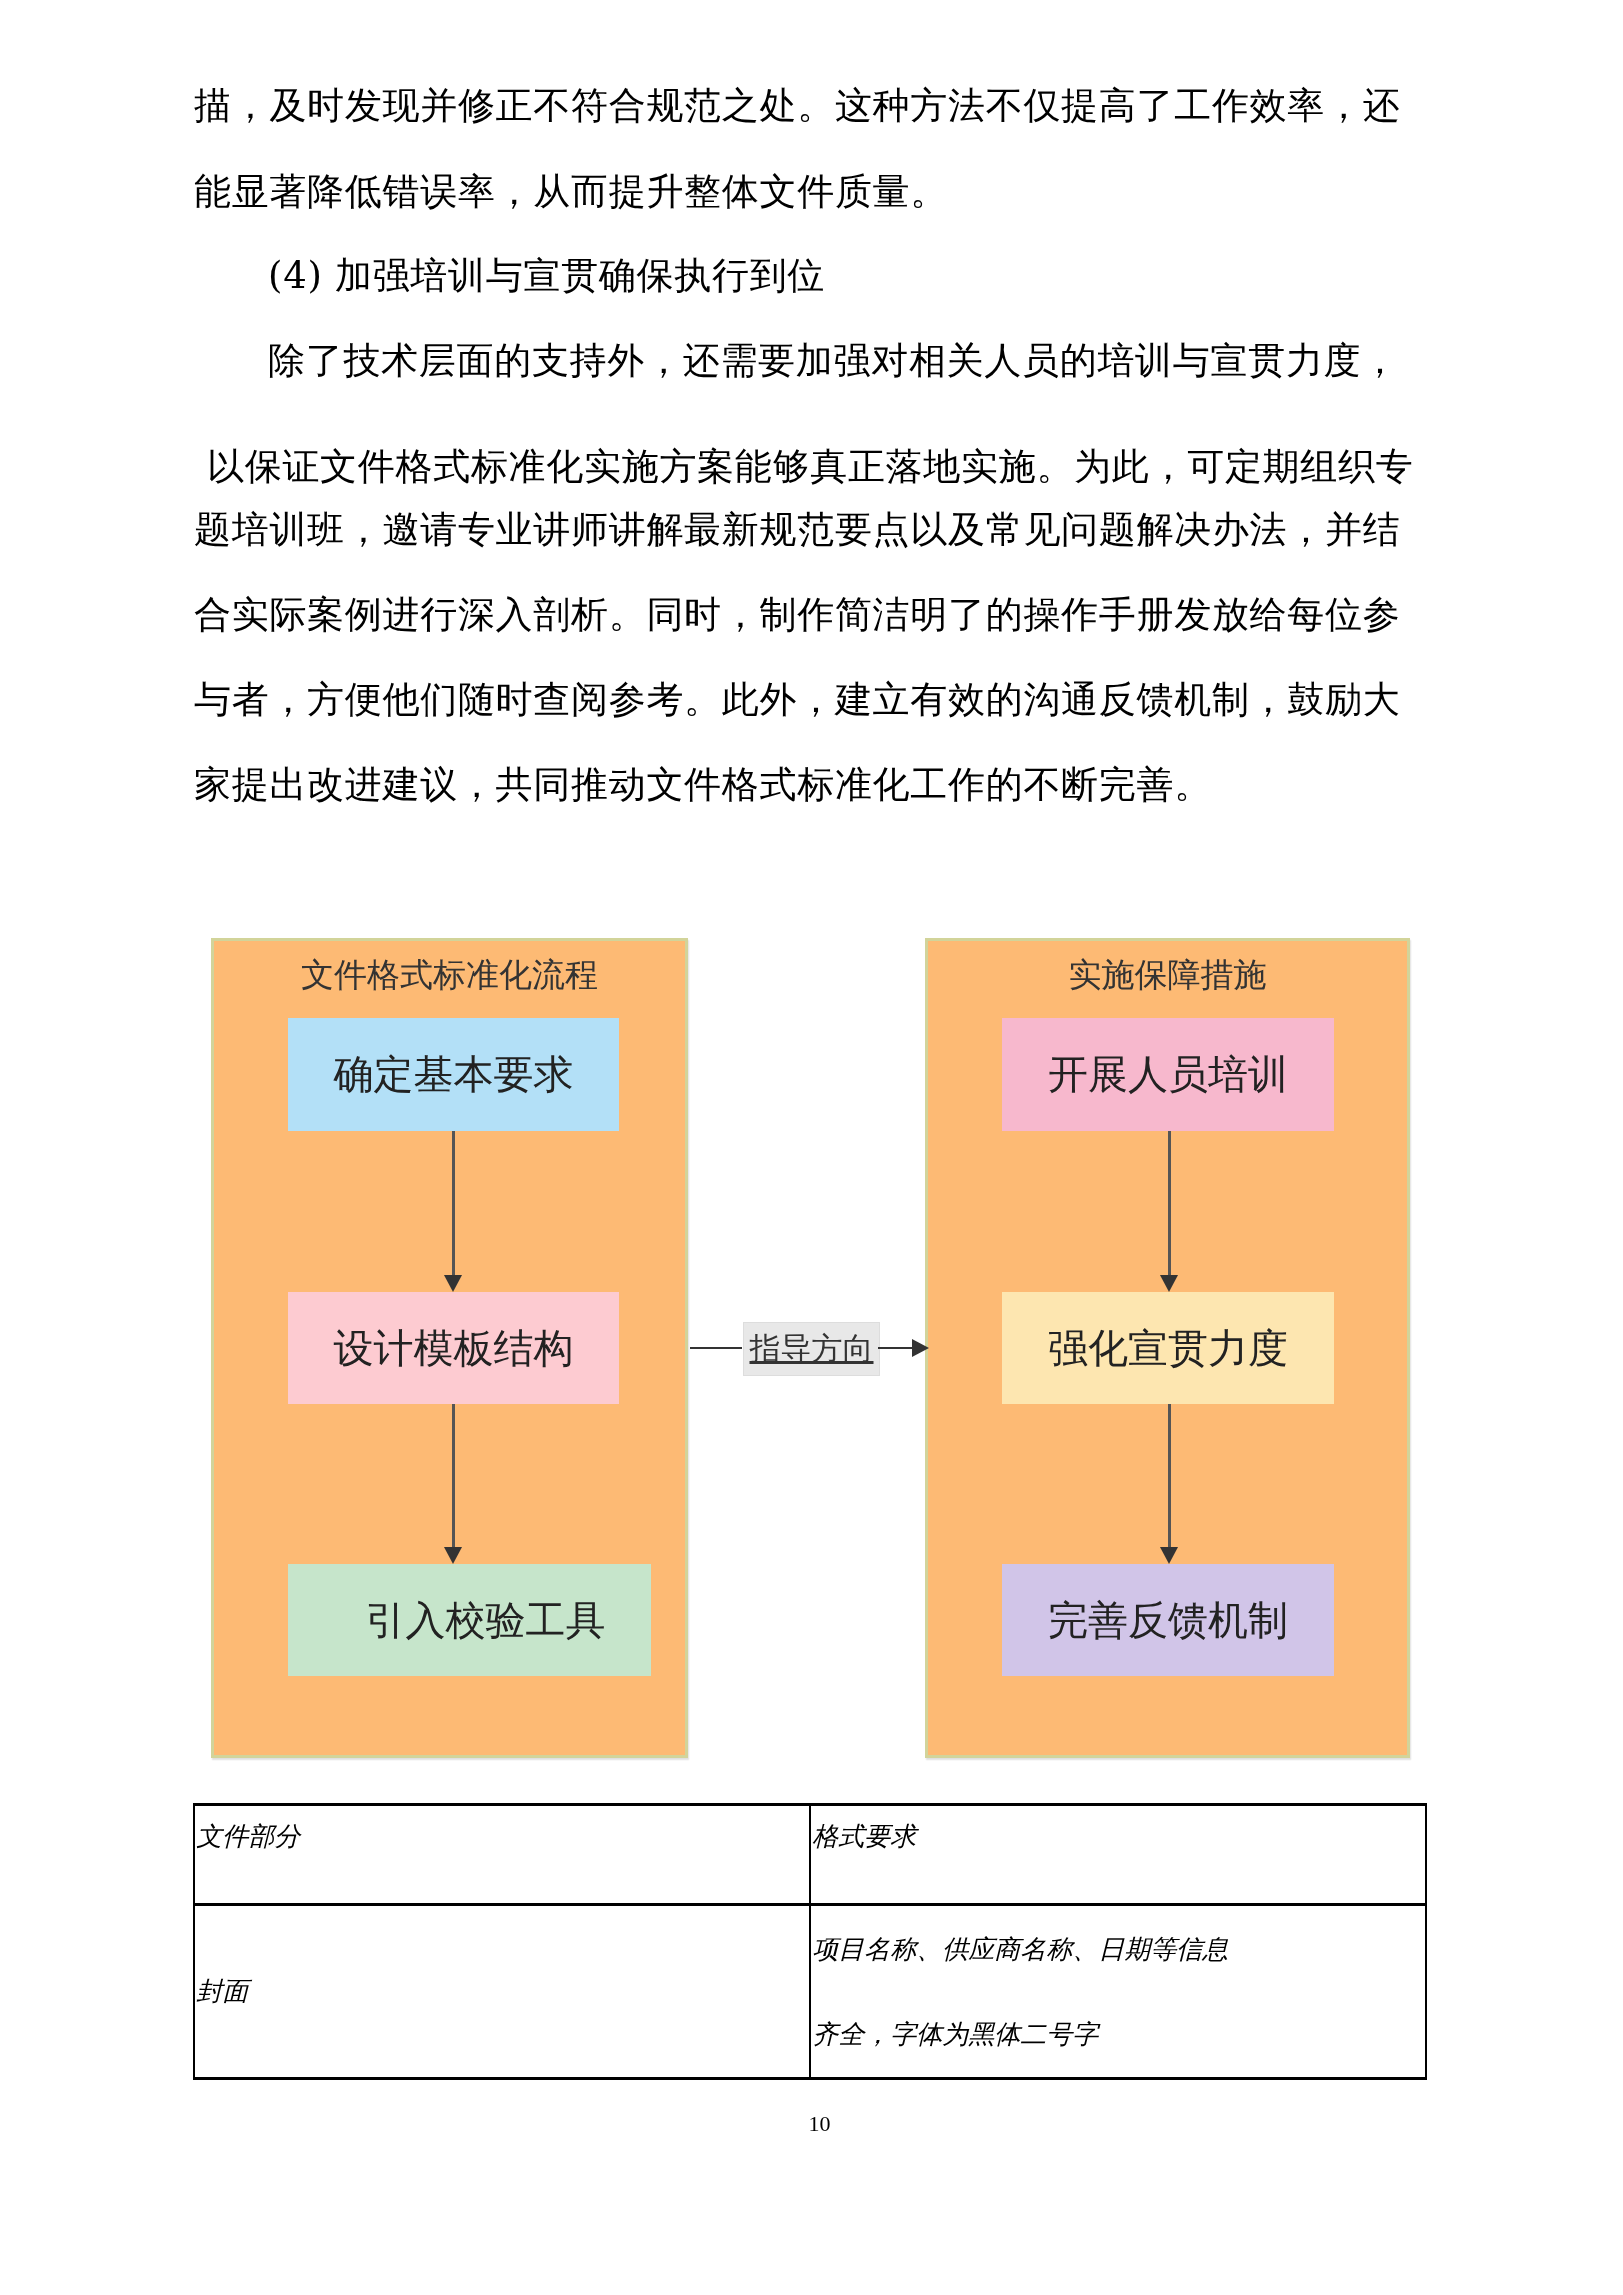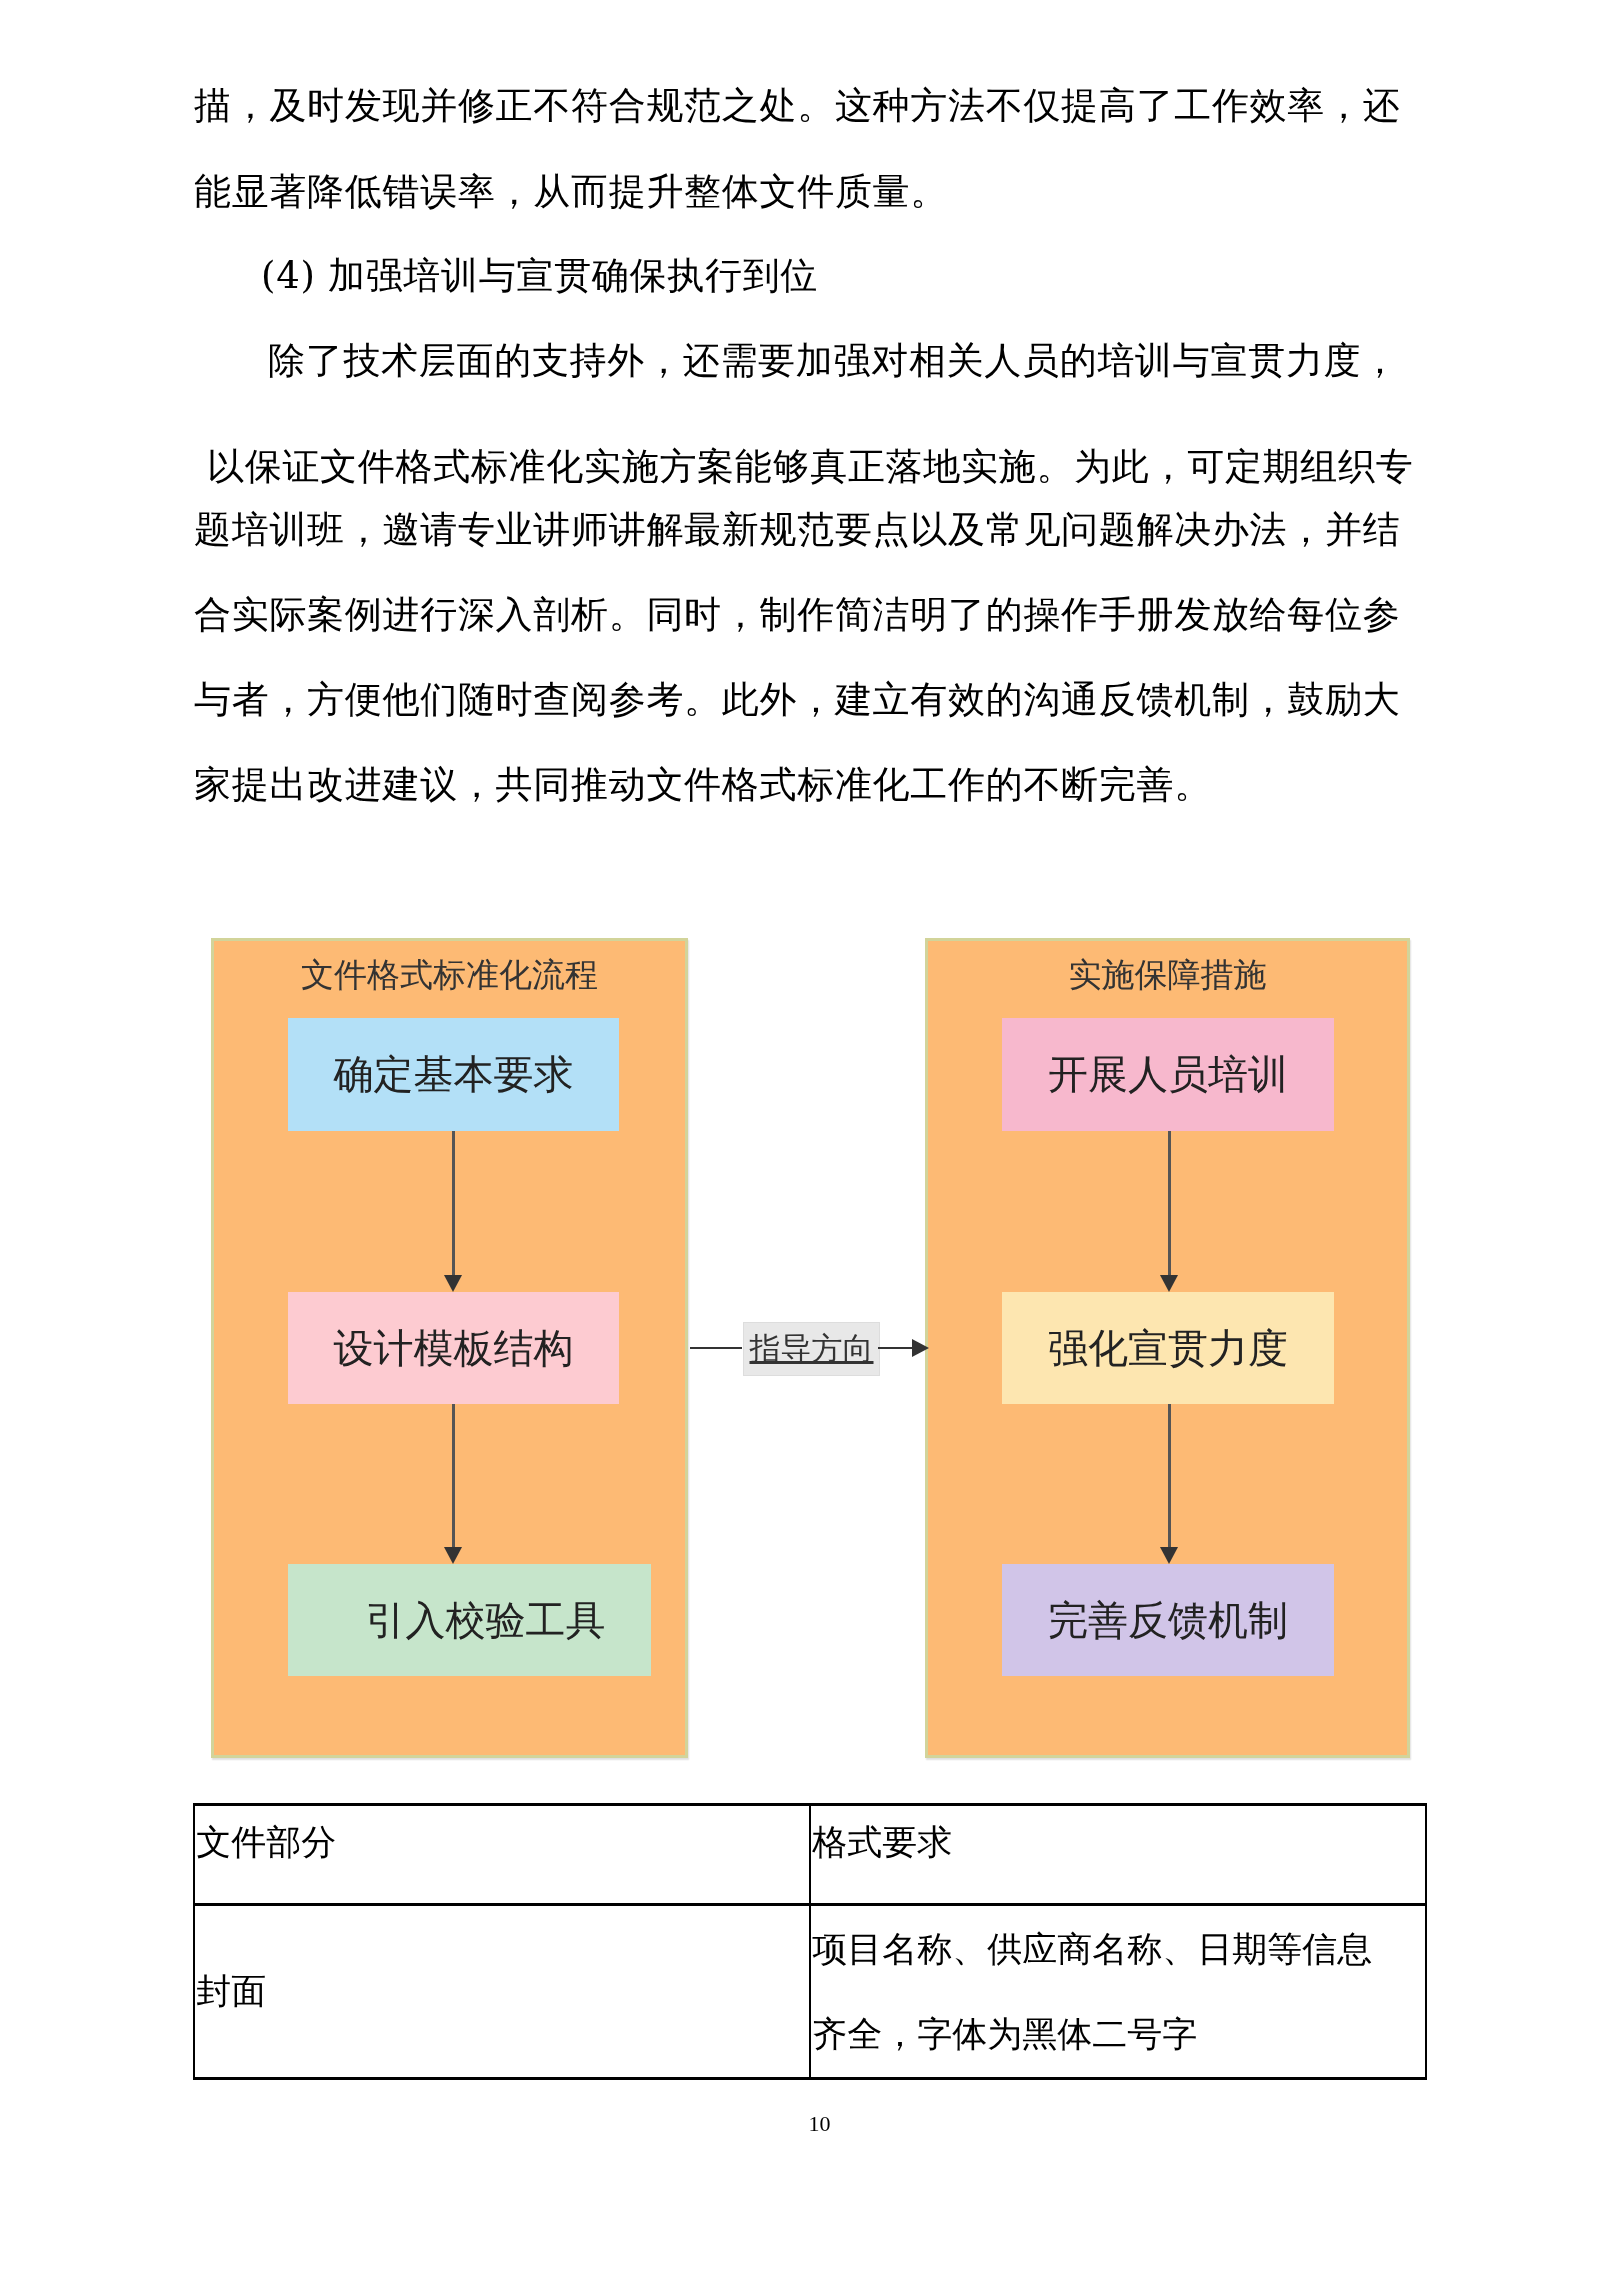--- a/index.html
+++ b/index.html
@@ -37,39 +37,40 @@
   }
   .edge-label {
     position: absolute; background: #e8e8e8; border: 0.7px solid #dddddd;
     font-family: "DejaVu Sans", "Liberation Sans", sans-serif;
     font-size: 31px; color: #333333; display: flex; align-items: center; justify-content: center; text-decoration: underline;
   }
   table.req {
     position: absolute; left: 193px; top: 1803px; width: 1234px;
     border-collapse: collapse;
     font-family: "DejaVu Serif", "Liberation Serif", serif;
-    font-size: 35px;
+    font-size: 26px;
+    font-style: italic;
   }
   table.req td {
     border: 2.6px solid #000; padding: 0 1.3px; vertical-align: middle;
   }
   table.req tr.hdr td { border-top-width: 3.9px; border-bottom-width: 3.9px; height: 84px; vertical-align: top; padding-top: 13px; }
   table.req tr.row td { border-bottom-width: 3.9px; height: 171px; }
   .cell-multiline { line-height: 85px; }
   .page-number {
     position: absolute; left: 0; width: 1623px; top: 2111px; text-align: center;
     font-family: "Liberation Serif", "DejaVu Serif", serif; font-size: 22px; padding-left: 8px;
   }
 </style>
 </head>
 <body>
 
 <div class="para-line" style="top:83px;">描，及时发现并修正不符合规范之处。这种方法不仅提高了工作效率，还</div>
 <div class="para-line" style="top:169px;">能显著降低错误率，从而提升整体文件质量。</div>
-<div class="para-line" style="top:253px; left:261px;">(4) 加强培训与宣贯确保执行到位</div>
+<div class="para-line" style="top:253px; left:268px;">(4) 加强培训与宣贯确保执行到位</div>
 <div class="para-line" style="top:338px; left:268px;">除了技术层面的支持外，还需要加强对相关人员的培训与宣贯力度，</div>
 <div class="para-line" style="top:444px;margin-left:13px;">以保证文件格式标准化实施方案能够真正落地实施。为此，可定期组织专</div>
 <div class="para-line" style="top:507px;">题培训班，邀请专业讲师讲解最新规范要点以及常见问题解决办法，并结</div>
 <div class="para-line" style="top:592px;">合实际案例进行深入剖析。同时，制作简洁明了的操作手册发放给每位参</div>
 <div class="para-line" style="top:677px;">与者，方便他们随时查阅参考。此外，建立有效的沟通反馈机制，鼓励大</div>
 <div class="para-line" style="top:762px;">家提出改进建议，共同推动文件格式标准化工作的不断完善。</div>
 
 <div>
 
   <div class="panel" style="left:211px; top:938px; width:471px; height:814px;">

